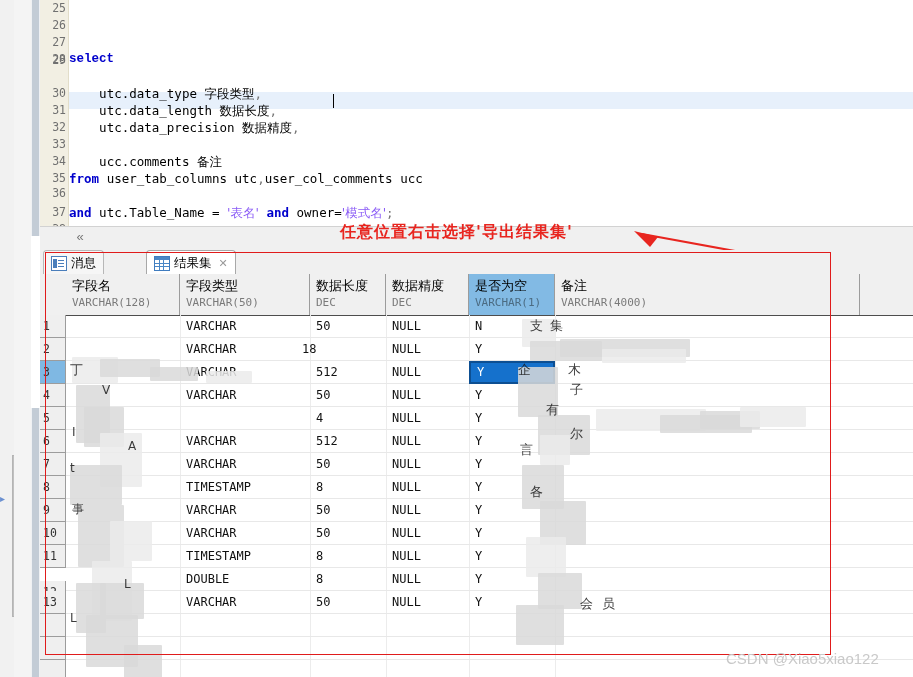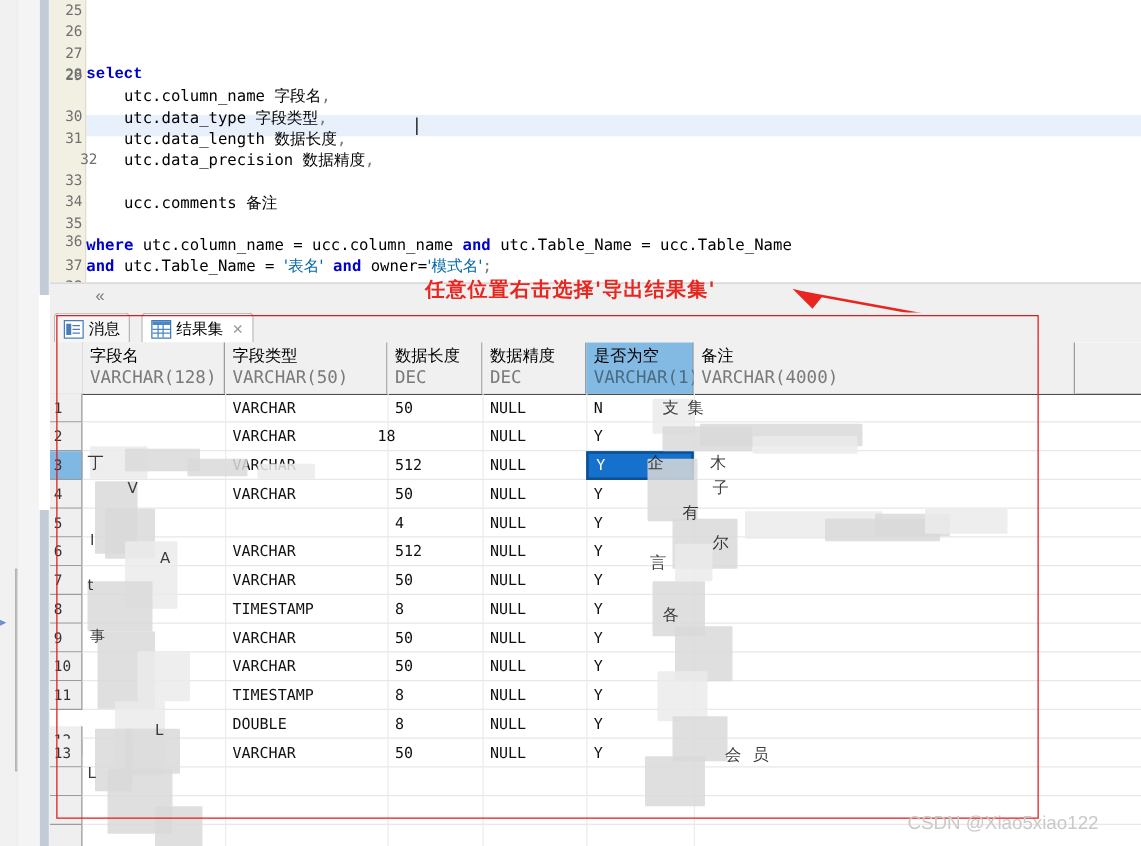--- a/index.html
+++ b/index.html
@@ -23,55 +23,55 @@
 
   
   #editor{position:absolute;left:40px;top:0;width:873px;height:226px;background:#ffffff;overflow:hidden;}
   #gutter{position:absolute;left:0;top:0;width:28px;height:226px;background:#f2efe3;border-right:1px solid #e2ddc9;}
   .gline{position:absolute;left:0;width:26px;text-align:right;
     font-family:"DejaVu Sans Mono","Liberation Mono",monospace;font-size:11.5px;color:#707070;height:17px;line-height:17px;}
   #code{position:absolute;left:29px;top:0;width:844px;height:226px;}
   .cline{position:absolute;left:0;height:17px;line-height:17px;white-space:pre;
     font-family:"DejaVu Sans Mono","Liberation Mono",monospace;font-size:12.5px;color:#000;}
   .kw{color:#0000cc;font-weight:bold;}
-  .str{color:#0369a1;}
+  .str{color:#8b5cf6;}
   .punc{color:#777;}
   .cn{font-family:"DejaVu Sans","Liberation Sans",sans-serif;font-size:12.5px;}
   #curline{position:absolute;left:29px;top:92px;width:884px;height:17px;background:#e7f0fb;}
   #caret{position:absolute;width:1px;height:14px;background:#000;left:293px;top:94px;}
 
   
   #editor-bottom{position:absolute;left:40px;top:226px;width:873px;height:24px;background:#f0f0f0;border-top:1px solid #d2d2d2;}
   #collapse-chevron{position:absolute;left:72px;top:229px;width:16px;height:16px;line-height:16px;text-align:center;color:#777;font-size:13px;}
 
   
   #tabbar{position:absolute;left:40px;top:250px;width:873px;height:24px;background:#f0f0f0;}
   .tab{position:absolute;top:0;height:24px;display:flex;align-items:center;gap:4px;padding:0 7px;
     border:1px solid #b7b7b7;border-bottom:none;background:#f6f6f6;
     border-top-left-radius:4px;border-top-right-radius:4px;}
-  .tab.active{background:#ffffff;border-color:#a8a8a8;}
+  .tab.active{background:#ffffff;border-color:#a8a8a8;margin-left:33px;}
   .tab-label{font-family:"DejaVu Sans","Liberation Sans",sans-serif;font-size:12.5px;color:#000;white-space:nowrap;}
   .tab-close{color:#9a9a9a;font-size:11px;margin-left:3px;}
   .ico-msg{width:14px;height:13px;border:1px solid #4a7ebb;background:#ffffff;position:relative;flex:none;}
   .ico-msg:before{content:"";position:absolute;left:1px;top:2px;width:4px;height:9px;background:#4a7ebb;}
   .ico-msg:after{content:"";position:absolute;left:6px;top:3px;width:6px;height:1px;background:#4a7ebb;
     box-shadow:0 3px 0 #4a7ebb,0 6px 0 #4a7ebb;}
   .ico-grid{width:14px;height:13px;background:#ffffff;border:1px solid #3f7cbf;position:relative;flex:none;}
   .ico-grid:before{content:"";position:absolute;left:0;top:0;right:0;height:3px;background:#4a87c6;}
   .ico-grid:after{content:"";position:absolute;left:4px;top:3px;width:1px;bottom:0;background:#4a87c6;
     box-shadow:4px 0 0 #4a87c6, -4px 3px 0 -0px transparent;}
   .gridlines{position:absolute;left:0;top:6px;right:0;height:1px;background:#4a87c6;box-shadow:0 3px 0 #4a87c6;}
 
   
   #grid{position:absolute;left:40px;top:274px;width:873px;height:403px;background:#ffffff;}
   #grid-head{position:absolute;left:0;top:0;height:41px;width:873px;background:#f0f0f0;border-bottom:1px solid #4d4d4d;}
   .hcell{position:absolute;top:0;height:41px;box-sizing:border-box;border-right:1px solid #9c9c9c;background:#f0f0f0;padding:2px 6px 0 6px;}
   .hcell.sel{background:#82bae4;}
   .hcell .h1{font-family:"DejaVu Sans","Liberation Sans",sans-serif;font-size:13px;color:#000;line-height:19px;white-space:nowrap;}
-  .hcell .h2{font-family:"DejaVu Sans Mono","Liberation Mono",monospace;font-size:14px;color:#7a7a7a;line-height:15px;white-space:nowrap;}
+  .hcell .h2{font-family:"DejaVu Sans Mono","Liberation Mono",monospace;font-size:11px;color:#7a7a7a;line-height:15px;white-space:nowrap;}
   .hcell.sel .h2{color:#4b6b82;}
   #corner-head{position:absolute;left:0;top:0;width:26px;height:41px;background:#f0f0f0;border-right:1px solid #9c9c9c;}
 
   .rownum{position:absolute;left:0;width:26px;box-sizing:border-box;background:#efefef;border-right:1px solid #9c9c9c;border-bottom:1px solid #9c9c9c;
     font-family:"DejaVu Sans Mono","Liberation Mono",monospace;font-size:11.5px;color:#333;text-align:left;padding-left:3px;line-height:22px;height:23px;}
   .rownum.sel{background:#7fb8e3;}
   .rowline{position:absolute;left:26px;width:847px;height:1px;background:#e8e8e8;}
   .cell{position:absolute;box-sizing:border-box;height:23px;line-height:22px;padding-left:6px;
     font-family:"DejaVu Sans Mono","Liberation Mono",monospace;font-size:12px;color:#111;white-space:nowrap;overflow:hidden;}
   .cell.selcell{background:#1571cc;color:#ffffff;border:2px solid #0d4f92;line-height:19px;}
@@ -107,39 +107,38 @@
 <div id="editor">
   <div id="curline"></div>
   <div id="gutter">
       <div class="gline" style="top: 0px;">25</div>
       <div class="gline" style="top: 17px;">26</div>
       <div class="gline" style="top: 34px;">27</div>
       <div class="gline" style="top: 51px;">28</div>
       <div class="gline" style="top: 52px;">29</div>
       <div class="gline" style="top: 85px;">30</div>
       <div class="gline" style="top: 102px;">31</div>
-      <div class="gline" style="top: 119px; margin-left: 12px;">32</div>
+      <div class="gline" style="top: 119px;">32</div>
       <div class="gline" style="top: 136px;">33</div>
       <div class="gline" style="top: 153px;">34</div>
       <div class="gline" style="top: 170px;">35</div>
       <div class="gline" style="top: 185px;">36</div>
       <div class="gline" style="top: 204px;">37</div>
       <div class="gline" style="top: 221px;">38</div>
     </div>
   <div id="code">
       <div class="cline" style="top: 0px;"></div>
       <div class="cline" style="top: 17px;"></div>
       <div class="cline" style="top: 34px;"></div>
       <div class="cline" style="top: 51px; font-family: Liberation Mono, monospace;"><span class="kw">select</span></div>
-      <div class="cline" style="top: 68px;"><span>    utc.column_name </span><span class="cn">字段名</span><span class="punc">,</span></div>
       <div class="cline" style="top: 85px;"><span>    utc.data_type </span><span class="cn">字段类型</span><span class="punc">,</span></div>
       <div class="cline" style="top: 102px;"><span>    utc.data_length </span><span class="cn">数据长度</span><span class="punc">,</span></div>
       <div class="cline" style="top: 119px;"><span>    utc.data_precision </span><span class="cn">数据精度</span><span class="punc">,</span></div>
       <div class="cline" style="top: 153px;"><span>    ucc.comments </span><span class="cn">备注</span></div>
-      <div class="cline" style="top: 187px;"><span class="kw">where</span><span> utc.column_name = ucc.column_name </span><span class="kw">and</span><span> utc.Table_Name = ucc.Table_Name</span></div>
+      <div class="cline" style="top: 170px;"><span class="kw">from</span><span> user_tab_columns utc</span><span class="punc">,</span><span>user_col_comments ucc</span></div>
       <div class="cline" style="top: 204px;"><span class="kw">and</span><span> utc.Table_Name = </span><span class="str cn">'表名'</span><span> </span><span class="kw">and</span><span> owner=</span><span class="str cn">'模式名'</span><span class="punc">;</span></div>
       <div class="cline" style="top: 221px;"></div>
     </div>
   <div id="caret"></div>
 </div>
 <div id="editor-bottom"></div>
 <div id="collapse-chevron">«</div>
 
 <div id="ann-text">任意位置右击选择'导出结果集'</div>
 <svg id="ann-arrow" viewBox="0 0 180 40">

